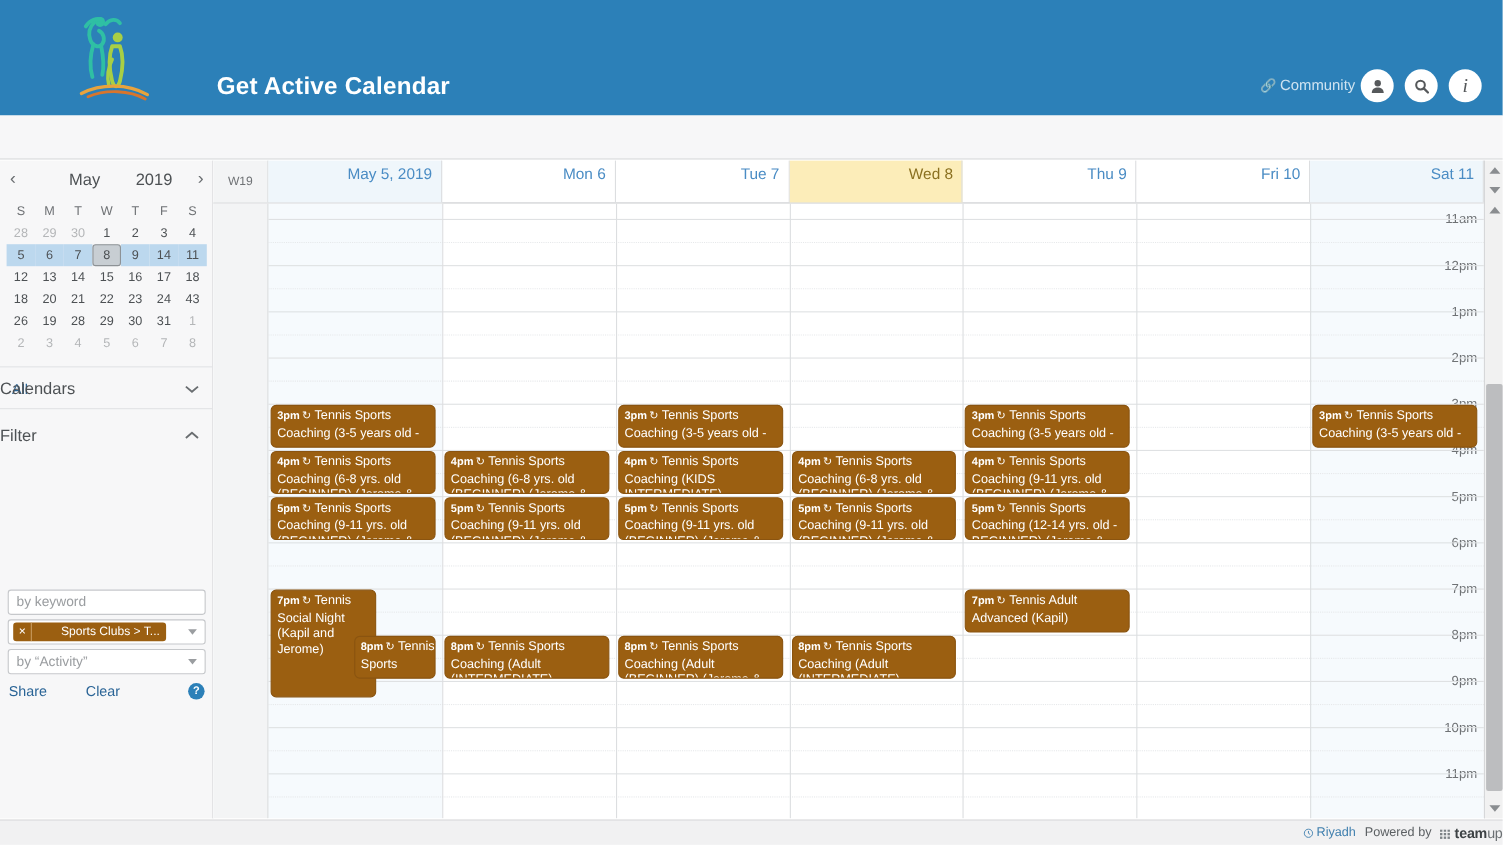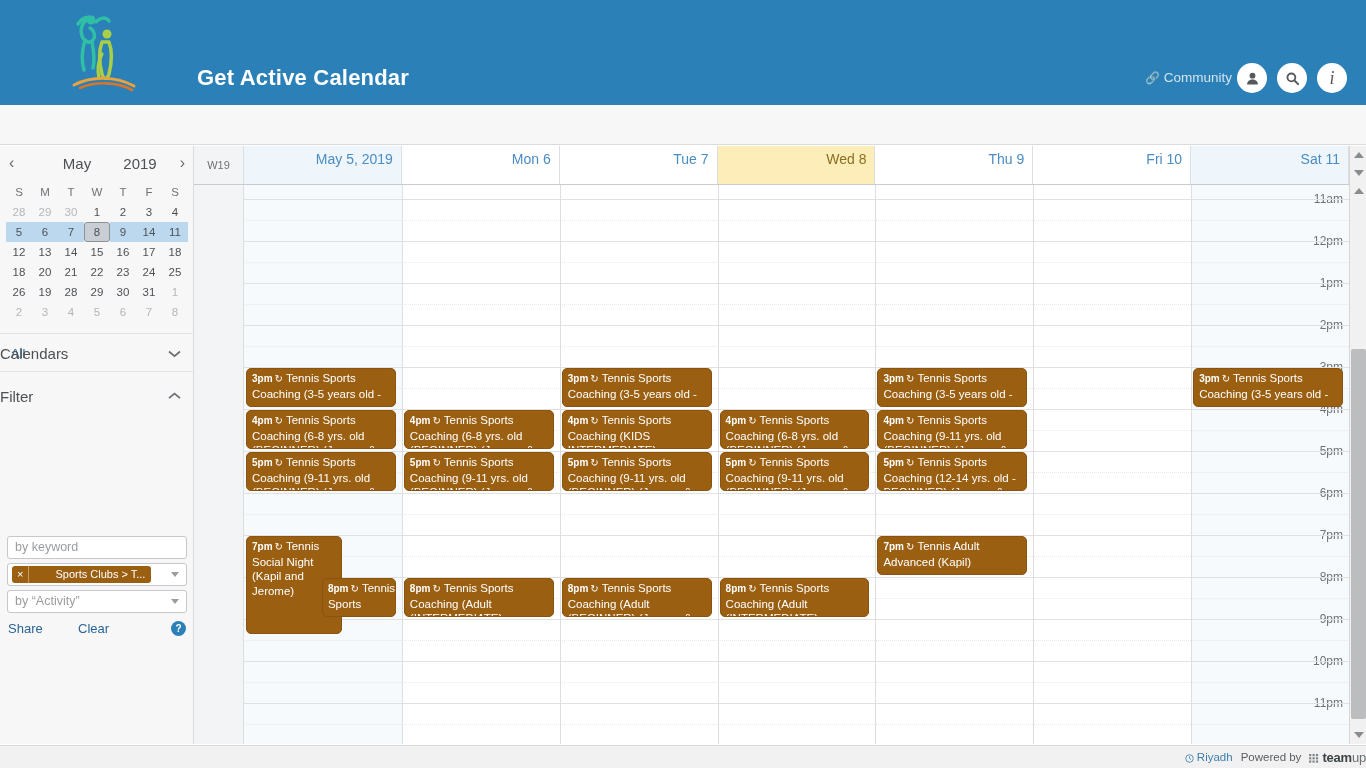--- a/index.html
+++ b/index.html
@@ -339,21 +339,21 @@
           <div class="day ">17</div>
           <div class="day ">18</div>
         </div>
         <div class="mini-row">
           <div class="day ">18</div>
           <div class="day ">20</div>
           <div class="day ">21</div>
           <div class="day ">22</div>
           <div class="day ">23</div>
           <div class="day ">24</div>
-          <div class="day ">25</div>
+          <div class="day ">43</div>
         </div>
         <div class="mini-row">
           <div class="day ">26</div>
           <div class="day ">19</div>
           <div class="day ">28</div>
           <div class="day ">29</div>
           <div class="day ">30</div>
           <div class="day ">31</div>
           <div class="day mute">1</div>
         </div>

